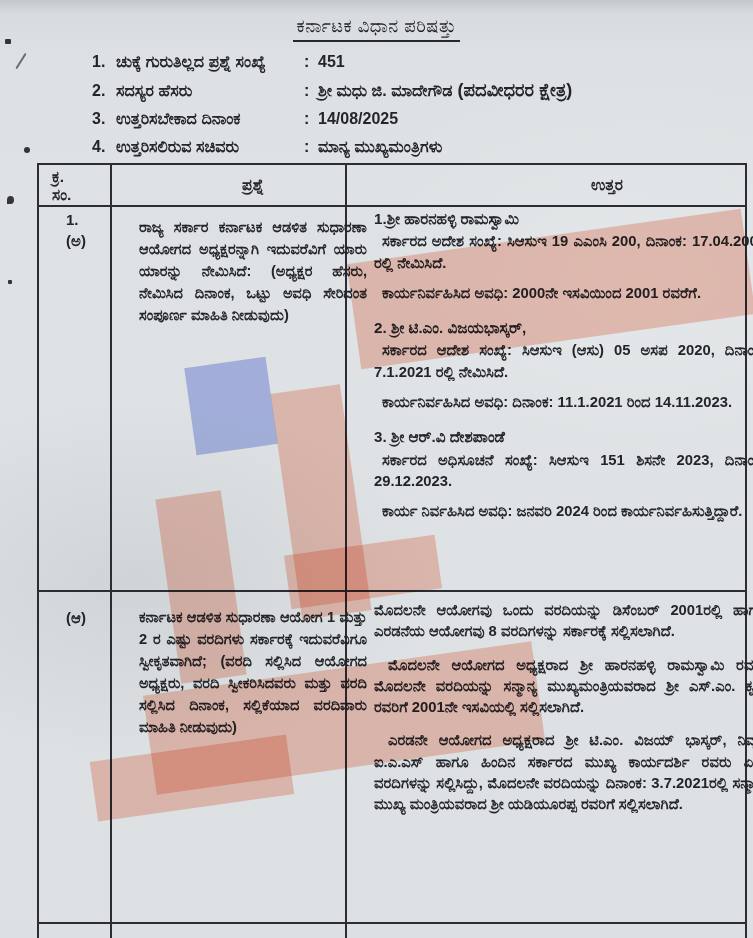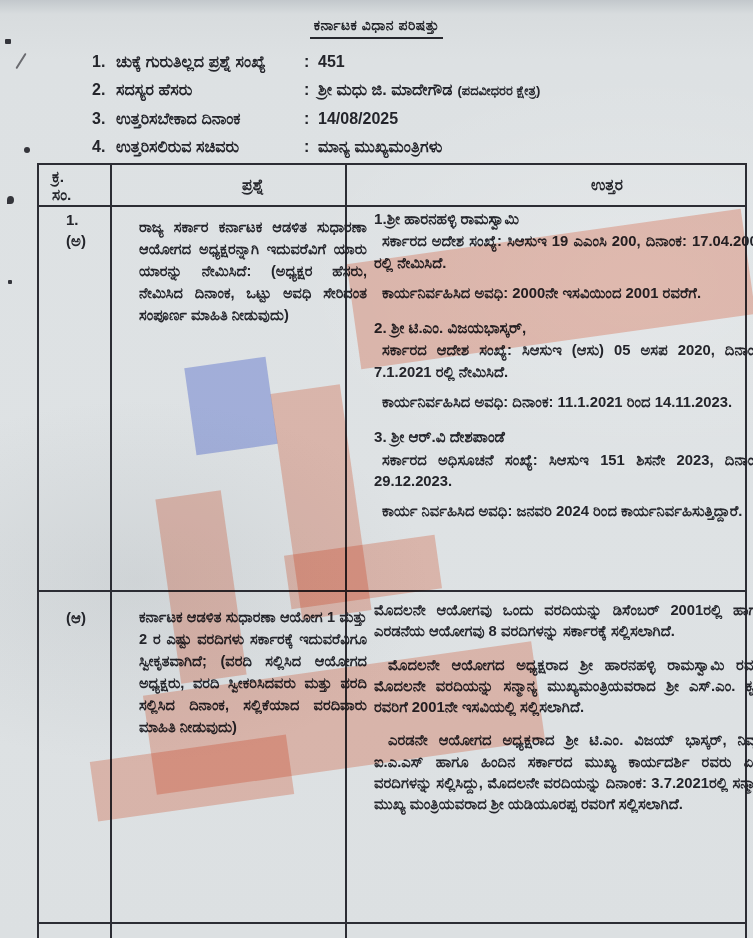--- a/index.html
+++ b/index.html
@@ -8,27 +8,27 @@
     font-family:"Liberation Sans","DejaVu Sans",sans-serif;
     color:#24252b;
     background:
       radial-gradient(ellipse 420px 260px at 18% 62%, rgba(120,128,134,.14), rgba(0,0,0,0) 70%),
       radial-gradient(ellipse 500px 300px at 85% 30%, rgba(255,255,255,.20), rgba(0,0,0,0) 70%),
       linear-gradient(180deg,#c3c8cc 0px,#d8dcde 14px,#dde1e3 60px,#dee2e4 55%,#dce0e2 100%);
   }
   
   .title-wrap{position:absolute;top:16px;left:0;width:100%;text-align:center;z-index:3;}
   .doc-title{
-    display:inline-block;font-size:14px;font-weight:bold;letter-spacing:.5px;
+    display:inline-block;font-size:18px;font-weight:normal;letter-spacing:.5px;
     border-bottom:2.2px solid #27282e;padding:0 4px 3px 4px;color:#1f2026;
   }
   .meta{position:absolute;left:92px;top:48px;width:640px;z-index:3;}
   .meta-row{display:grid;grid-template-columns:24px 188px 14px auto;align-items:baseline;
     font-size:16px;font-weight:600;line-height:28px;}
-  .meta-row .note{font-size:13px;font-weight:600;margin-left:5px;}
+  .meta-row .note{font-size:18px;font-weight:600;margin-left:5px;}
   .meta-row .value{white-space:nowrap;}
   
   .vline,.hline{position:absolute;background:#2c2d34;z-index:2;}
   .vline{width:1.7px;}
   .hline{height:1.7px;}
   
   .cell{position:absolute;z-index:3;padding-left:25px;}
   .th{font-weight:bold;font-size:15.5px;text-align:center;}
   .sl{font-weight:bold;font-size:15px;line-height:21px;}
   .qtext{

